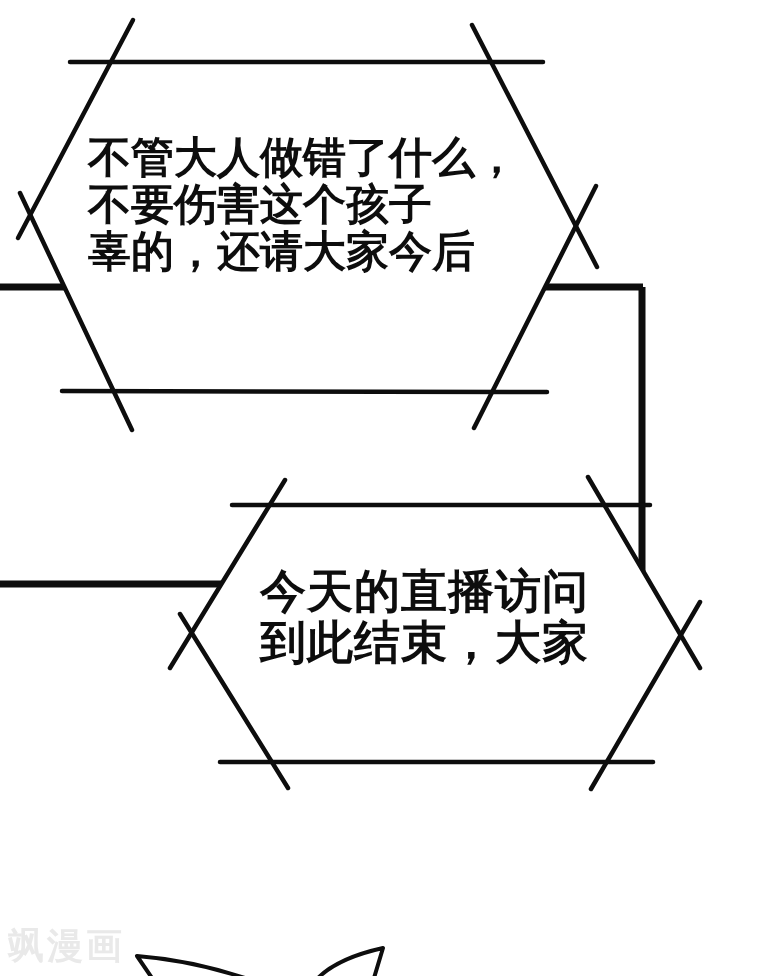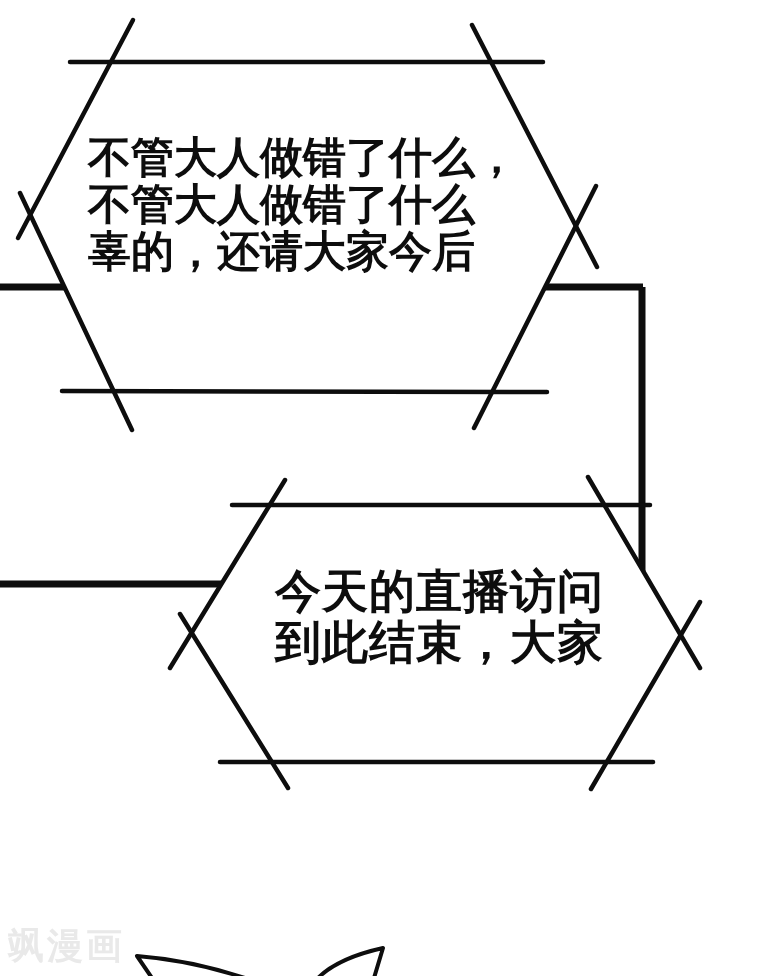--- a/index.html
+++ b/index.html
@@ -17,21 +17,21 @@
   .bubble-edge{stroke:var(--ink,#0d0d0d);stroke-width:4.5;fill:none;stroke-linecap:round;}
   .spike{stroke:var(--ink,#0d0d0d);stroke-width:4;fill:none;stroke-linecap:round;stroke-linejoin:round;}
   .bubble-text{
     position:absolute;
     font-weight:700;
     color:var(--ink,#0d0d0d);
     white-space:nowrap;
     z-index:3;
   }
   .bubble-text-1{left:88px;top:134px;font-size:43px;line-height:47px;letter-spacing:0px;}
-  .bubble-text-2{left:275px;top:566px;font-size:46px;line-height:51px;letter-spacing:1px;}
+  .bubble-text-2{left:260px;top:566px;font-size:46px;line-height:51px;letter-spacing:1px;}
   .watermark{
     position:absolute;left:8px;top:922px;
     font-size:36px;font-weight:700;letter-spacing:3px;
     color:var(--watermark-color,#e9e9e9);
     z-index:1;
   }
 </style>
 </head>
 <body>
 
@@ -60,21 +60,21 @@
     <line class="bubble-edge" x1="700" y1="602" x2="591" y2="789"></line>
 
     <path class="spike" d="M 152,978 L 137,956 Q 190,960 245,978"></path>
     <path class="spike" d="M 318,978 Q 338,958 383,948 L 374,978"></path>
   </svg>
 
   <div class="watermark">飒漫画</div>
 
   <div class="bubble-text bubble-text-1">
     <div>不管大人做错了什么，</div>
-    <div>不管大人做错了什么</div>
+    <div>不要伤害这个孩子</div>
     <div>辜的，还请大家今后</div>
   </div>
 
   <div class="bubble-text bubble-text-2">
     <div>今天的直播访问</div>
     <div>到此结束，大家</div>
   </div>
 
 </div>
 

